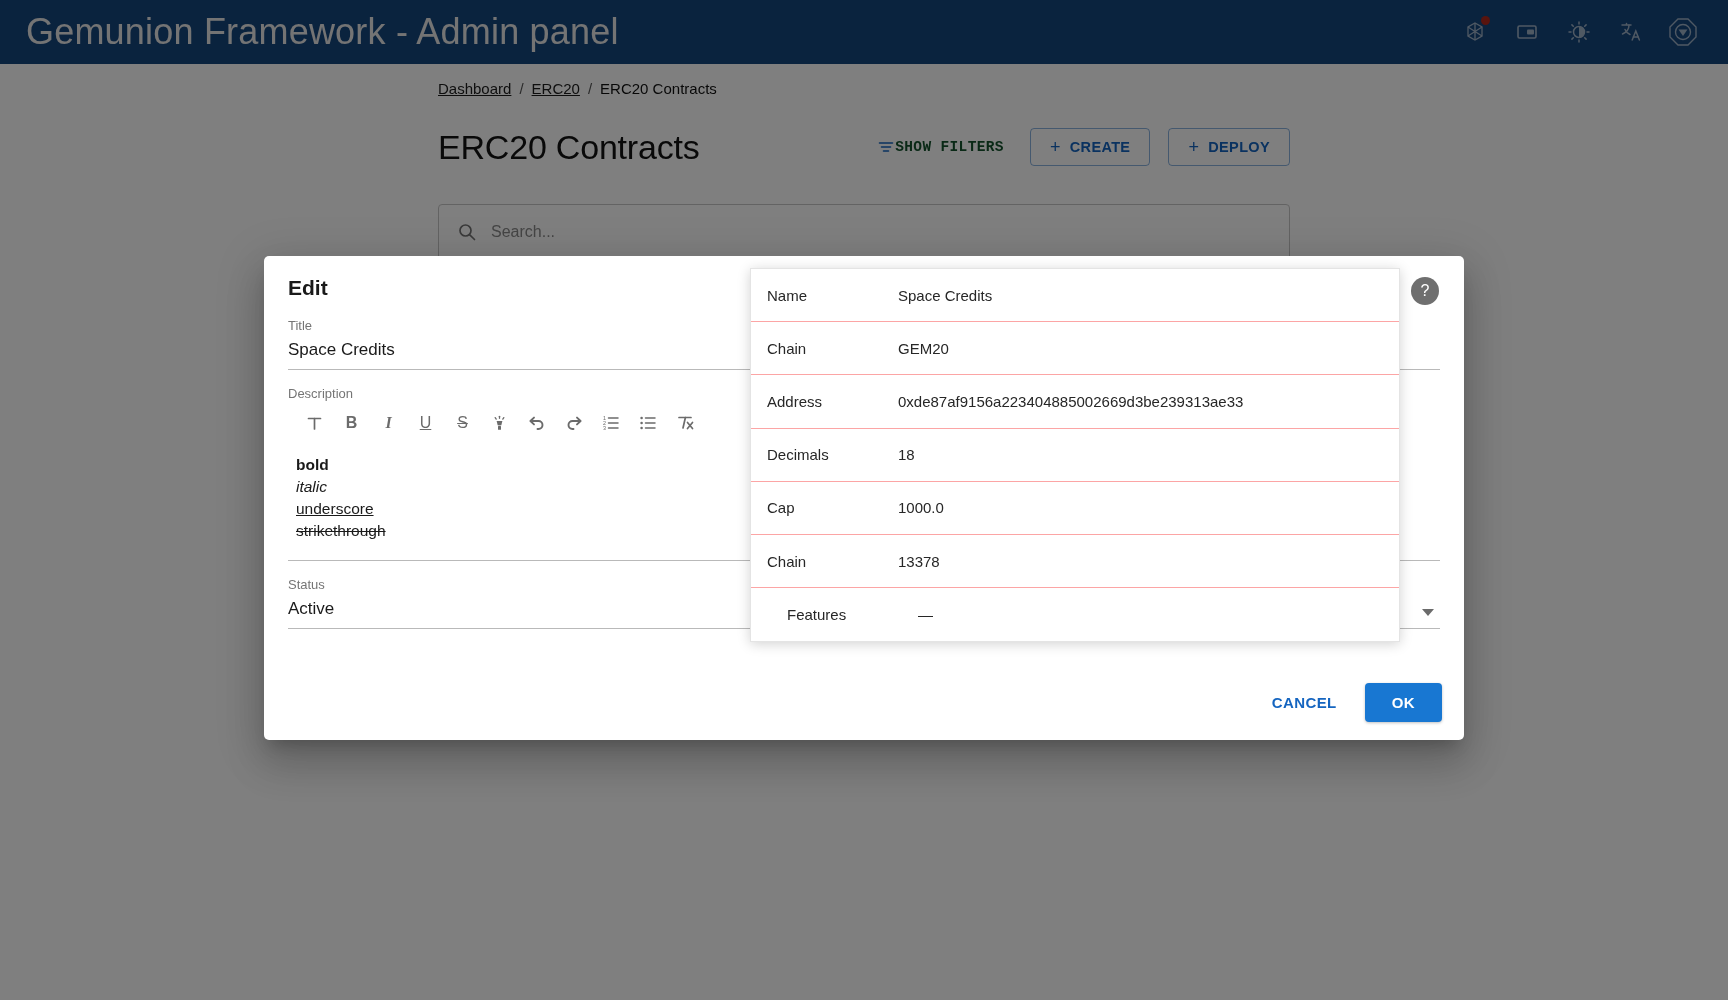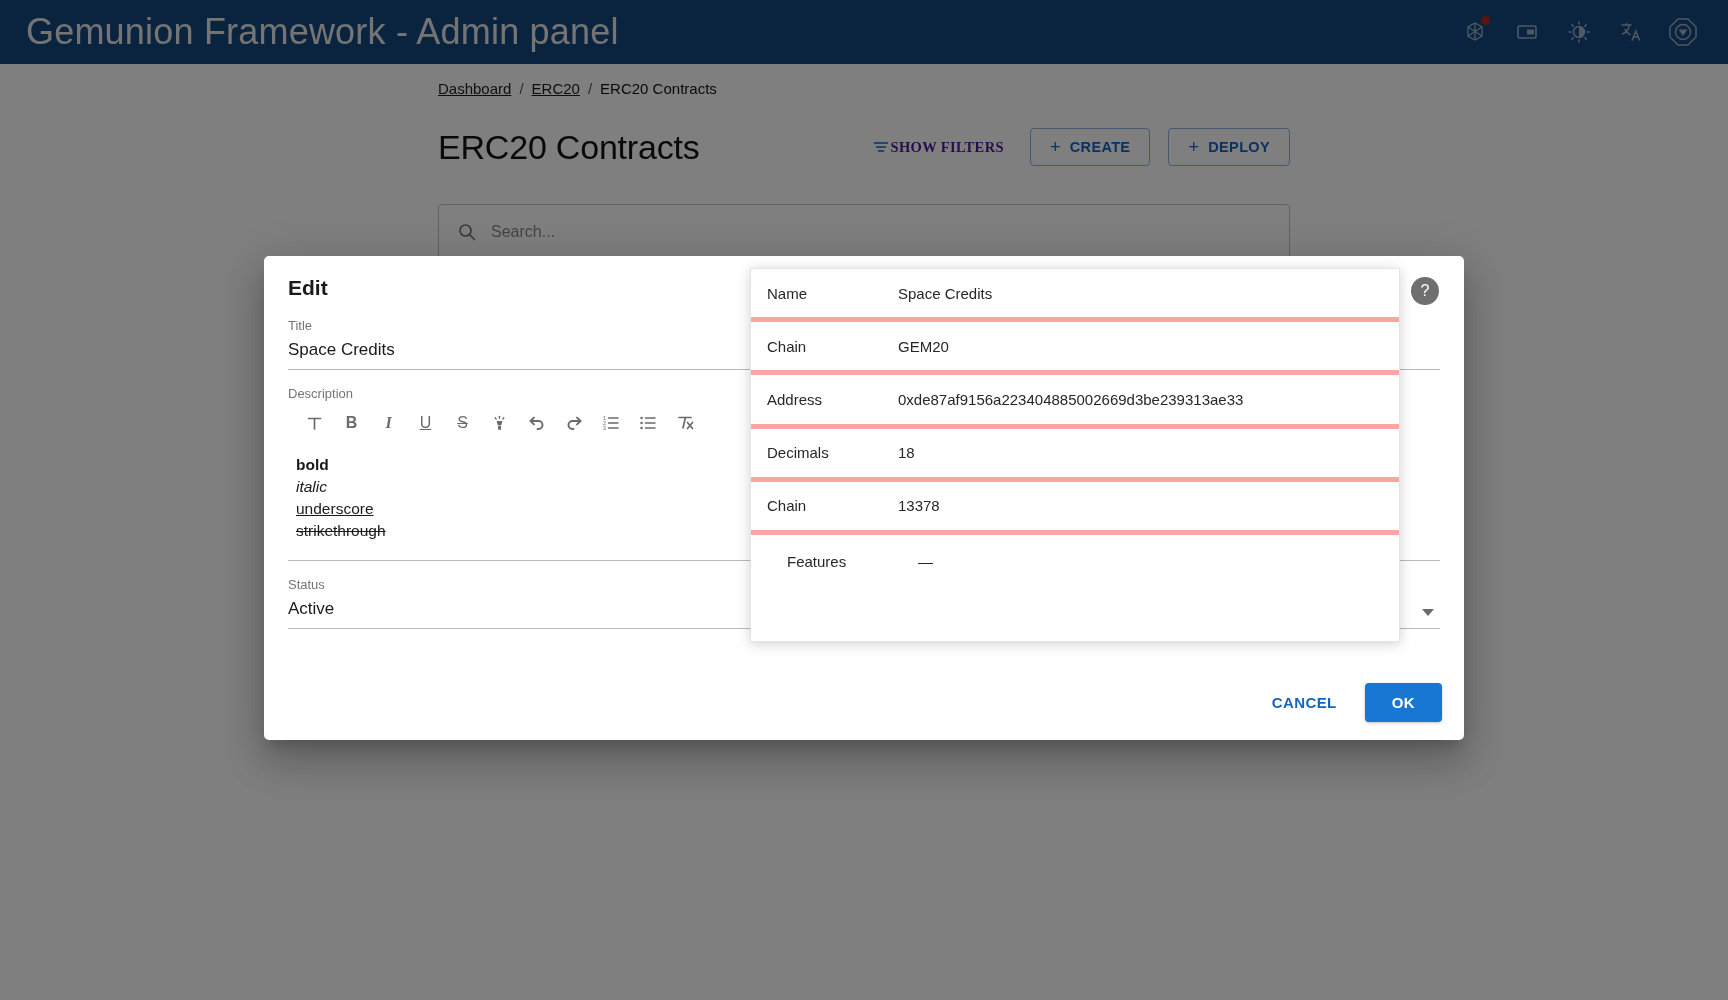--- a/index.html
+++ b/index.html
@@ -107,29 +107,29 @@
   }
   .head-actions {
     margin-left: auto;
     display: flex;
     align-items: center;
     gap: 18px;
   }
   .text-btn {
     display: flex;
     align-items: center;
-    color: #4c1d95;
+    color: #14532d;
     font-size: 14.5px;
     font-weight: 600;
     letter-spacing: .35px;
     padding: 7px 8px;
     background: none;
     border: none;
     cursor: pointer;
-    font-family: Liberation Serif, serif;
+    font-family: Liberation Mono, monospace;
   }
   .outline-btn {
     display: flex;
     align-items: center;
     gap: 9px;
     color: #1565c0;
     font-size: 14.5px;
     font-weight: 600;
     letter-spacing: .35px;
     padding: 9px 19px;
@@ -312,21 +312,21 @@
     background: #fff;
     border: 1px solid #e4e4e4;
     box-shadow: 0 2px 12px rgba(0,0,0,.18);
     box-sizing: border-box;
     overflow: hidden;
   }
   .info-row {
     display: flex;
     align-items: center;
     height: 53.2px;
-    border-bottom: 5px solid #fca5a5;
+    border-bottom: 1px solid #fca5a5;
     padding: 0 16px;
     box-sizing: border-box;
   }
   .info-row:last-child { border-bottom: none; padding-left: 36px; }
   .info-key {
     width: 131px;
     flex: 0 0 131px;
     font-size: 15px;
     color: #272727;
   }
@@ -600,20 +600,24 @@
   </div>
   <div class="info-row">
     <div class="info-key">Address</div>
     <div class="info-val">0xde87af9156a223404885002669d3be239313ae33</div>
   </div>
   <div class="info-row">
     <div class="info-key">Decimals</div>
     <div class="info-val">18</div>
   </div>
   <div class="info-row">
+    <div class="info-key">Cap</div>
+    <div class="info-val">1000.0</div>
+  </div>
+  <div class="info-row">
     <div class="info-key">Chain</div>
     <div class="info-val">13378</div>
   </div>
   <div class="info-row">
     <div class="info-key">Features</div>
     <div class="info-val">—</div>
   </div>
 
 </div>
 

